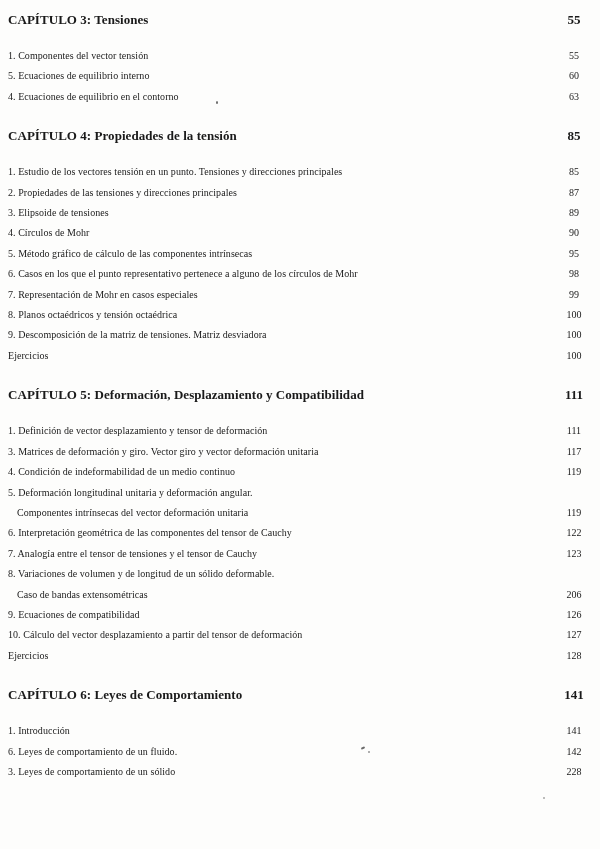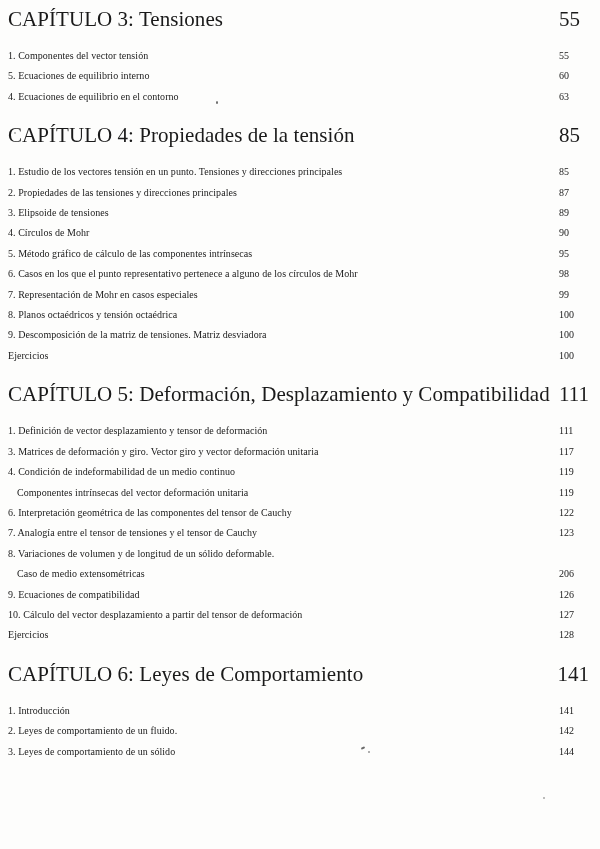--- a/index.html
+++ b/index.html
@@ -15,24 +15,24 @@
   }
   section{display:block;}
   .row{
     display:flex;
     justify-content:space-between;
     align-items:baseline;
     line-height:20.4px;
     font-size:10px;
   }
   .row .t{flex:1 1 auto;white-space:nowrap;letter-spacing:0.05px;}
-  .row .p{flex:0 0 auto;text-align:left;min-width:30px;padding-left:6px;}
+  .row .p{flex:0 0 auto;text-align:center;min-width:30px;padding-left:6px;}
   .heading{
-    font-weight:normal;
-    font-size:21px;
+    font-weight:bold;
+    font-size:13px;
     line-height:21px;
     margin:18px 0 16px 0;
   }
   section:first-of-type .heading{margin-top:0;}
   .cont .t{padding-left:9px;}
   
   .speck{position:absolute;background:#6a6a6a;border-radius:50%;}
   .speck.s1{left:216px;top:101px;width:2px;height:3px;}
   .speck.s2{left:361px;top:747px;width:4px;height:2px;border-radius:1px;transform:rotate(-28deg);}
   .speck.s3{left:368px;top:751px;width:2px;height:2px;opacity:.7;}
@@ -120,38 +120,42 @@
       <span class="p">111</span>
     </div>
     <div class="row">
       <span class="t">3. Matrices de deformación y giro. Vector giro y vector deformación unitaria</span>
       <span class="p">117</span>
     </div>
     <div class="row">
       <span class="t">4. Condición de indeformabilidad de un medio continuo</span>
       <span class="p">119</span>
     </div>
+    <div class="row">
+      <span class="t">5. Deformación longitudinal unitaria y deformación angular.</span>
+      <span class="p"></span>
+    </div>
     <div class="row cont">
       <span class="t">Componentes intrínsecas del vector deformación unitaria</span>
       <span class="p">119</span>
     </div>
     <div class="row">
       <span class="t">6. Interpretación geométrica de las componentes del tensor de Cauchy</span>
       <span class="p">122</span>
     </div>
     <div class="row">
       <span class="t">7. Analogía entre el tensor de tensiones y el tensor de Cauchy</span>
       <span class="p">123</span>
     </div>
     <div class="row">
       <span class="t">8. Variaciones de volumen y de longitud de un sólido deformable.</span>
       <span class="p"></span>
     </div>
     <div class="row cont">
-      <span class="t">Caso de medio extensométricas</span>
+      <span class="t">Caso de bandas extensométricas</span>
       <span class="p">206</span>
     </div>
     <div class="row">
       <span class="t">9. Ecuaciones de compatibilidad</span>
       <span class="p">126</span>
     </div>
     <div class="row">
       <span class="t">10. Cálculo del vector desplazamiento a partir del tensor de deformación</span>
       <span class="p">127</span>
     </div>
@@ -164,26 +168,26 @@
   <section>
     <div class="row heading">
       <span class="t">CAPÍTULO 6: Leyes de Comportamiento</span>
       <span class="p">141</span>
     </div>
     <div class="row">
       <span class="t">1. Introducción</span>
       <span class="p">141</span>
     </div>
     <div class="row">
-      <span class="t">2. Leyes de comportamiento de un fluido.</span>
+      <span class="t">6. Leyes de comportamiento de un fluido.</span>
       <span class="p">142</span>
     </div>
     <div class="row">
       <span class="t">3. Leyes de comportamiento de un sólido</span>
-      <span class="p">144</span>
+      <span class="p">228</span>
     </div>
   </section>
 
   <span class="speck s1"></span>
   <span class="speck s2"></span>
   <span class="speck s3"></span>
   <span class="speck s4"></span>
   <span class="speck s5"></span>
 
 </div>

